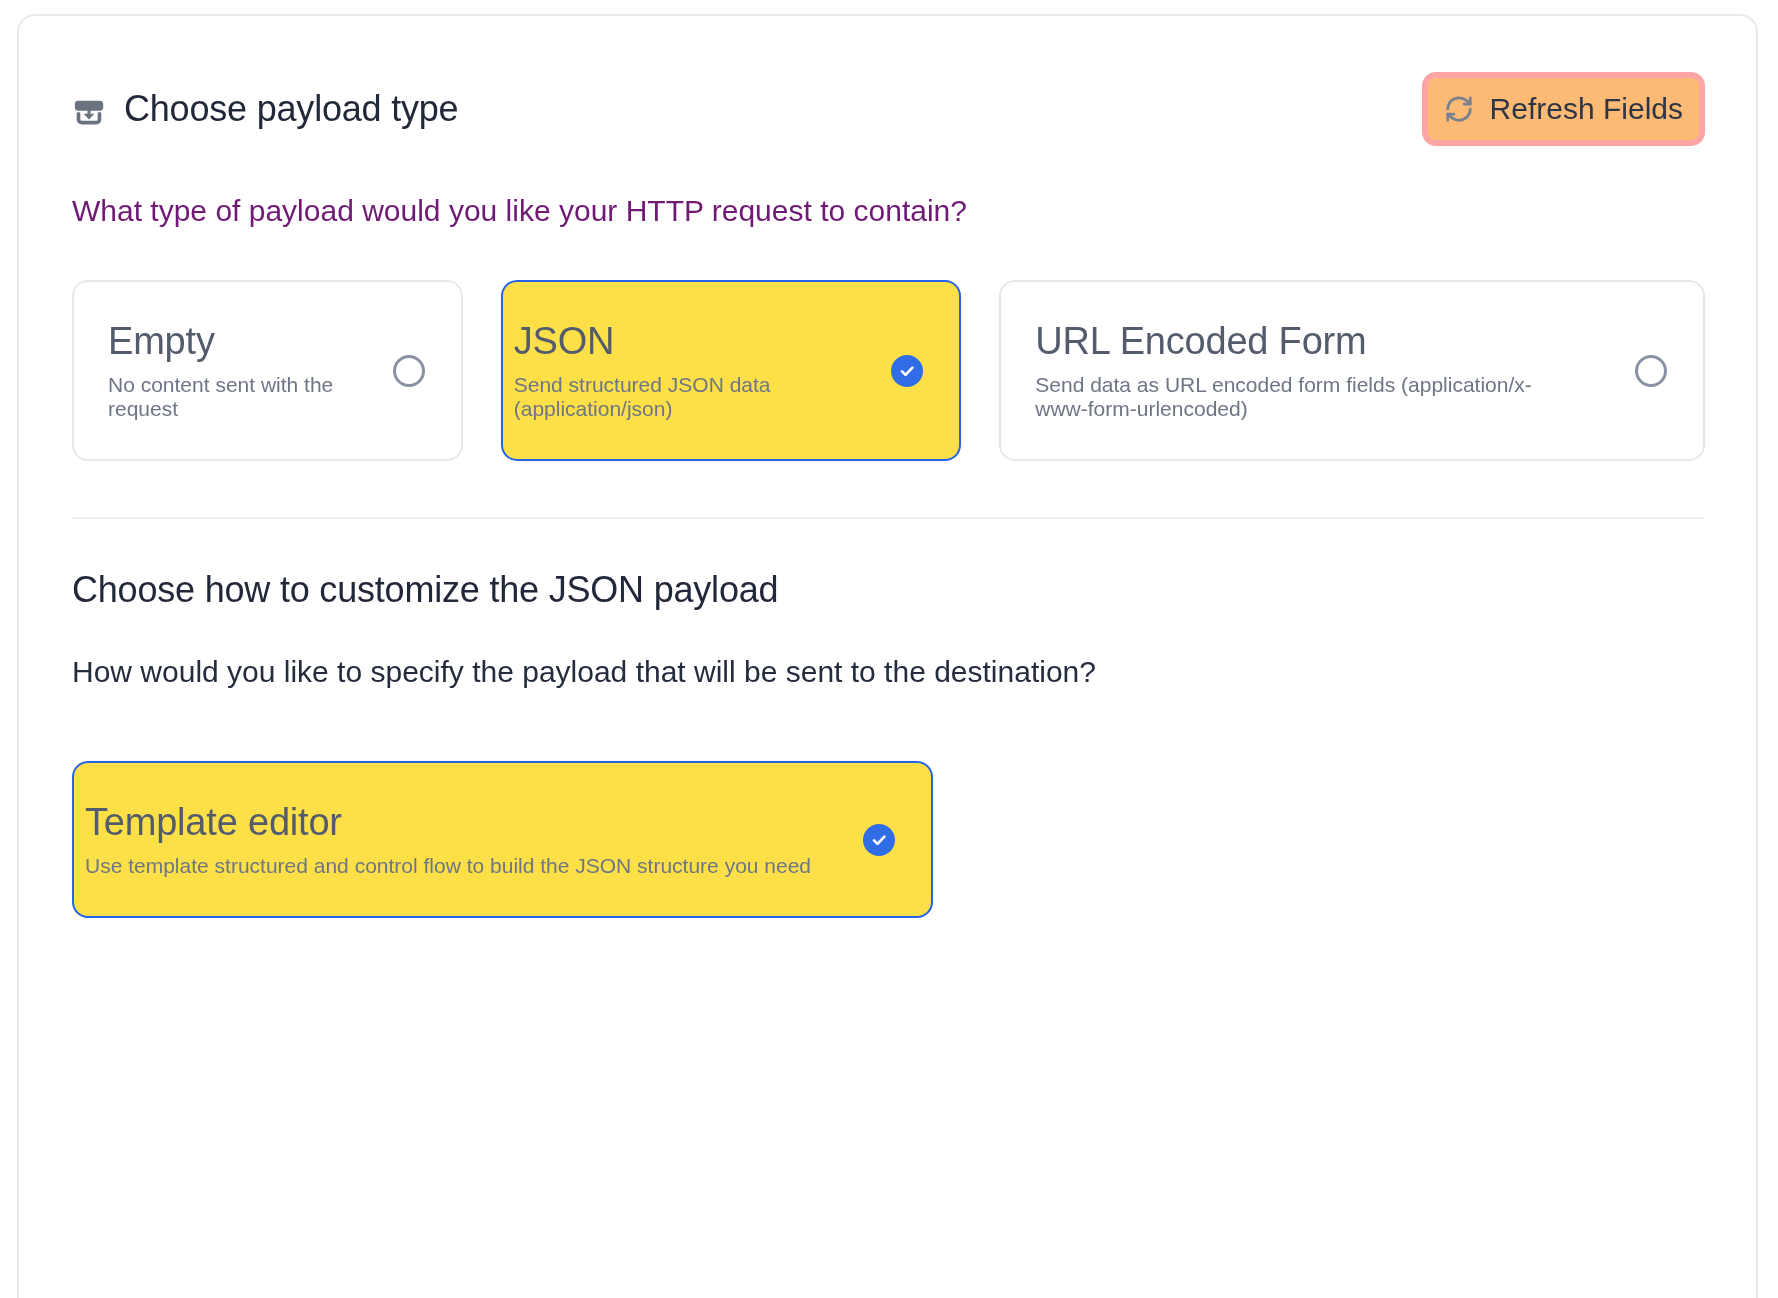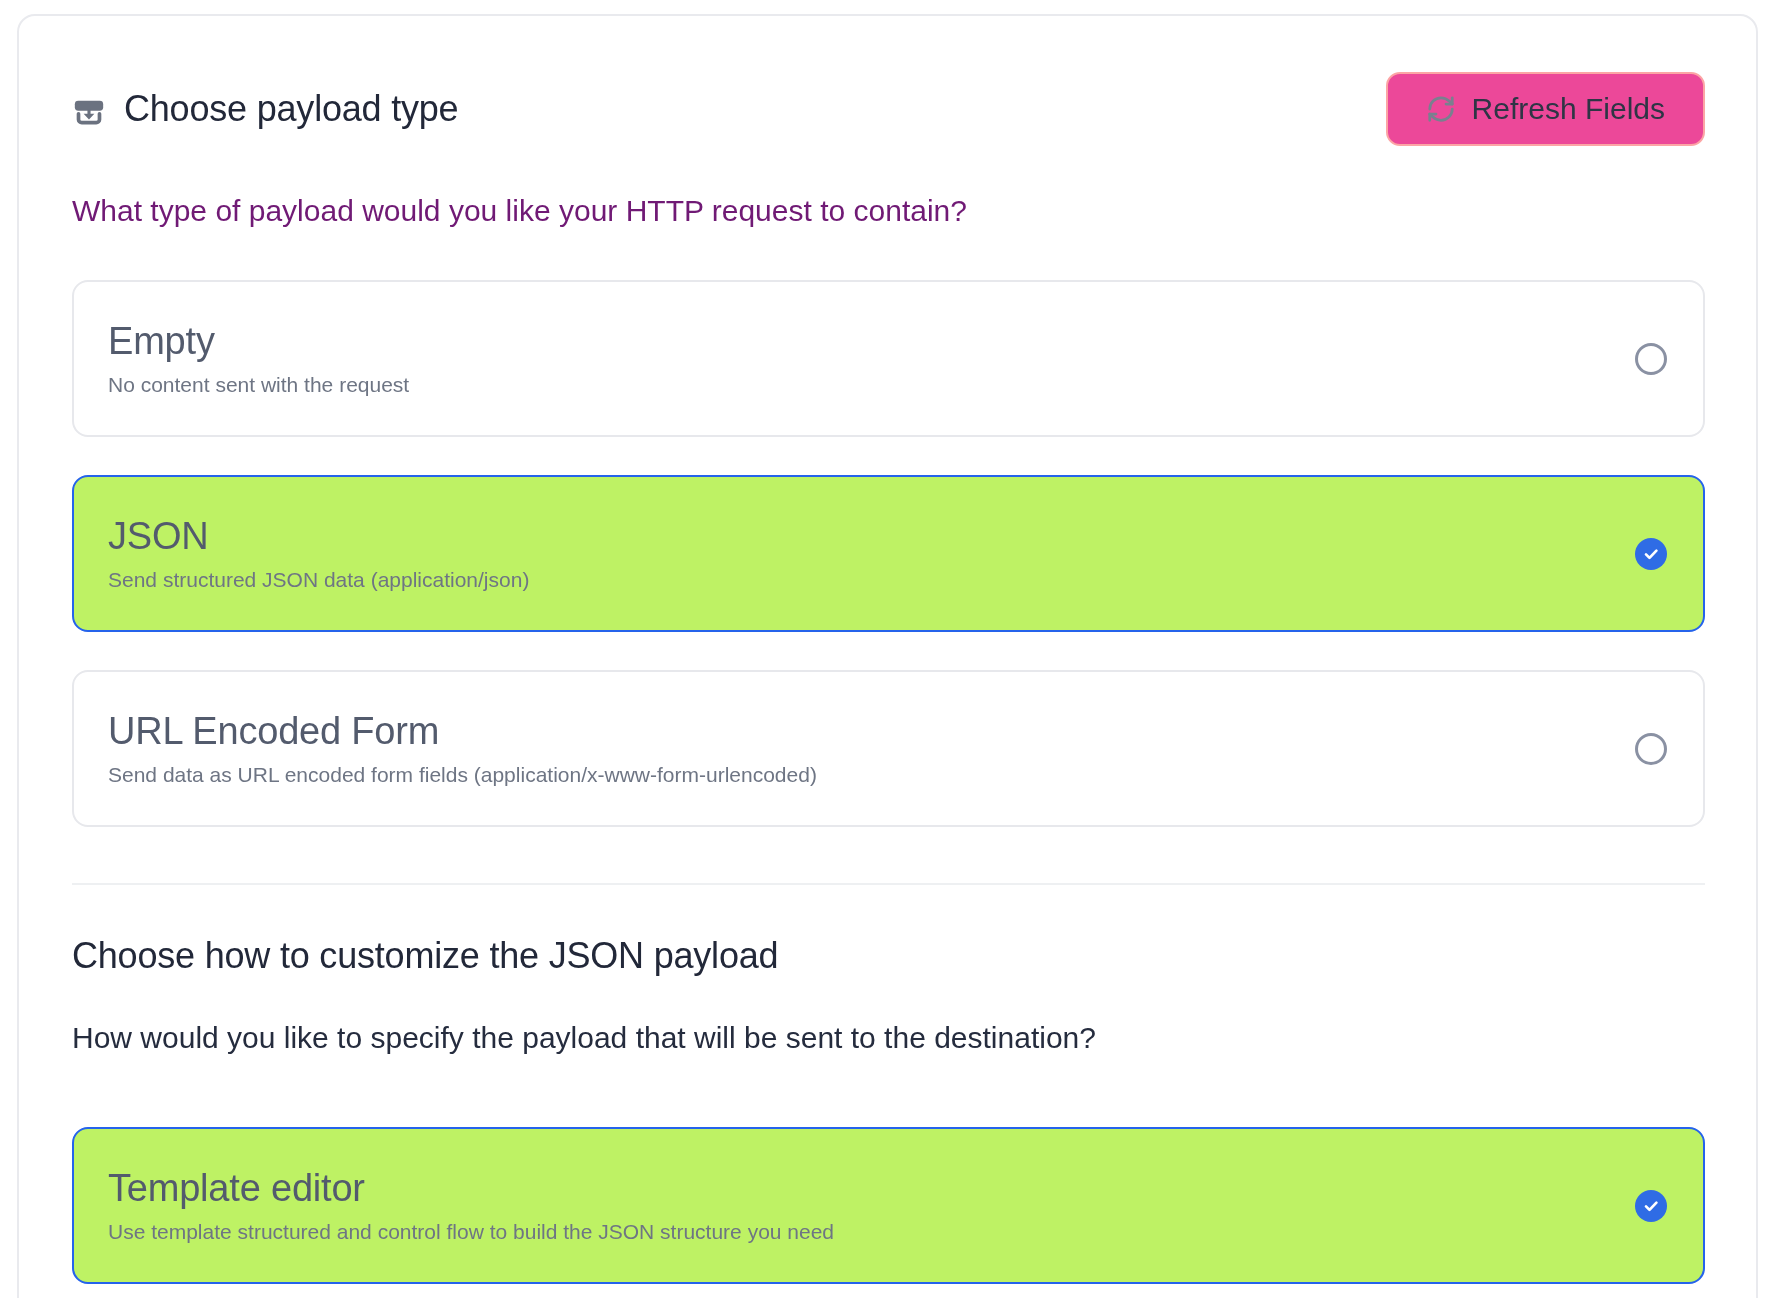--- a/index.html
+++ b/index.html
@@ -35,52 +35,53 @@
     font-size: 36px;
     font-weight: 500;
     color: #222839;
     letter-spacing: -0.2px;
   }
   .refresh-btn {
     display: flex;
     align-items: center;
     gap: 16px;
     height: 74px;
-    padding: 0 38px;
-    background: #ec4899;
-    border: 2px solid #fca5a5;
+    padding: 0 16px;
+    background: #fdba74;
+    border: 6px solid #fca5a5;
     border-radius: 14px;
     font-size: 30px;
     color: #2e3545;
     font-family: "Liberation Sans", sans-serif;
     cursor: pointer;
   }
   .refresh-btn svg { display: block; }
   .question {
     margin-top: 48px;
     font-size: 30px;
     color: #701a75;
   }
   .options {
     margin-top: 52px;
     display: flex;
-    flex-direction: column;
+    flex-direction: row;
     gap: 38px;
   }
   .option-card {
     position: relative;
     background: #ffffff;
     border: 2px solid #e7e8ec;
     border-radius: 16px;
     padding: 38px 120px 38px 34px;
     cursor: pointer;
   }
   .option-card.selected {
-    background: #bef264;
+    background: #fde047;
     border-color: #2563eb;
+    padding-left: 11px;
   }
   .option-title {
     font-size: 38px;
     color: #535b6d;
     letter-spacing: -0.2px;
   }
   .option-desc {
     margin-top: 10px;
     font-size: 21px;
     color: #6e7584;

